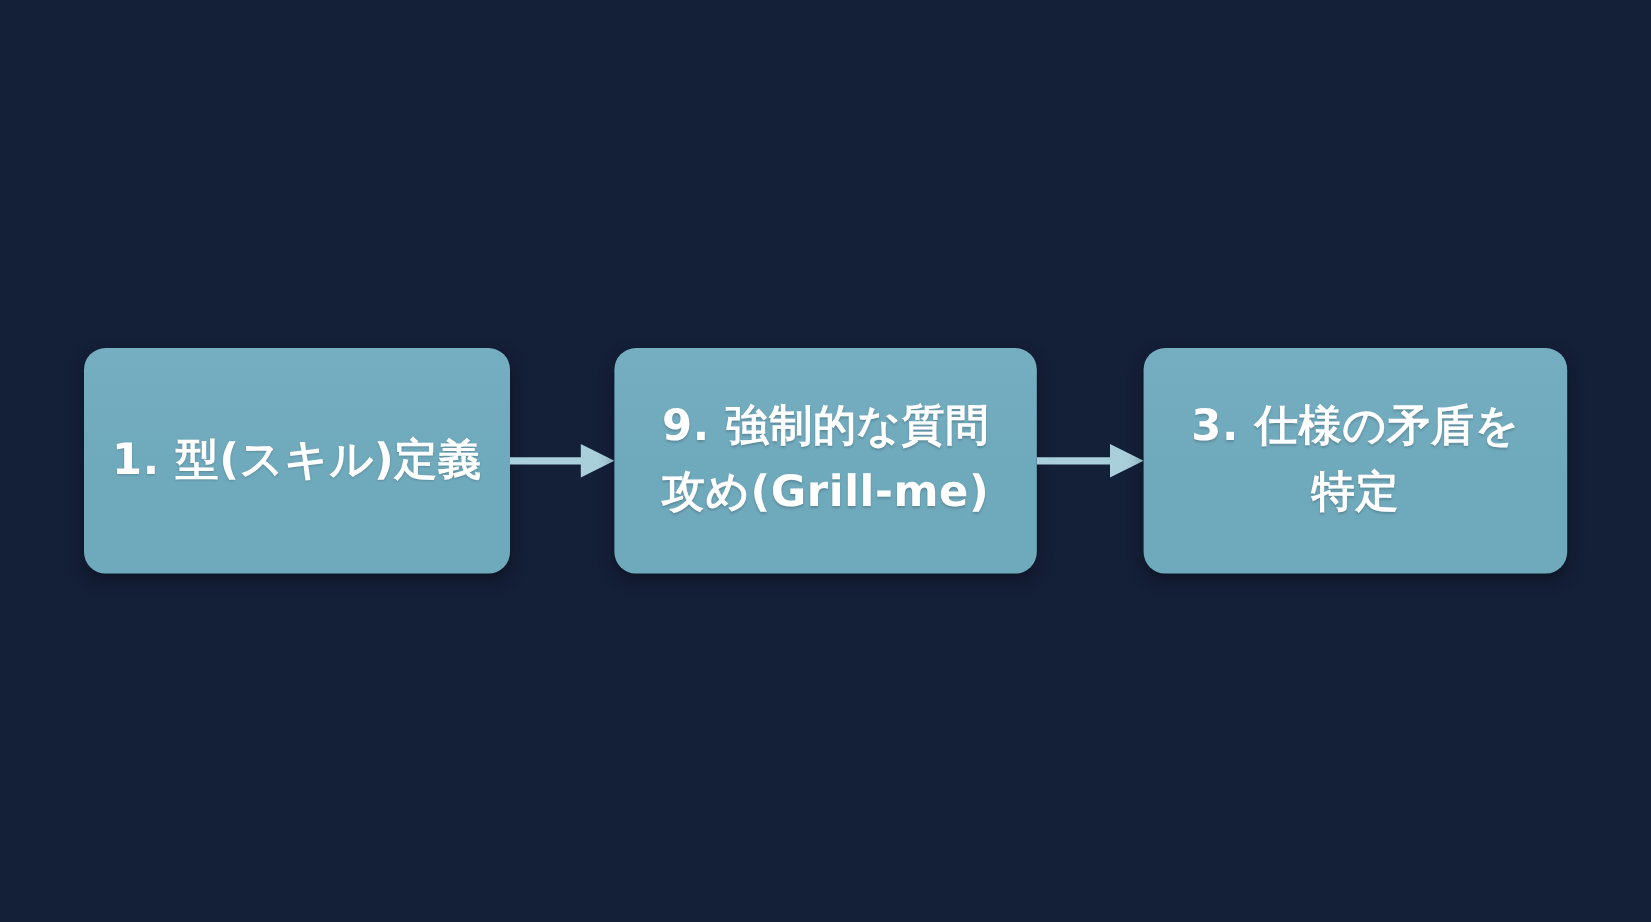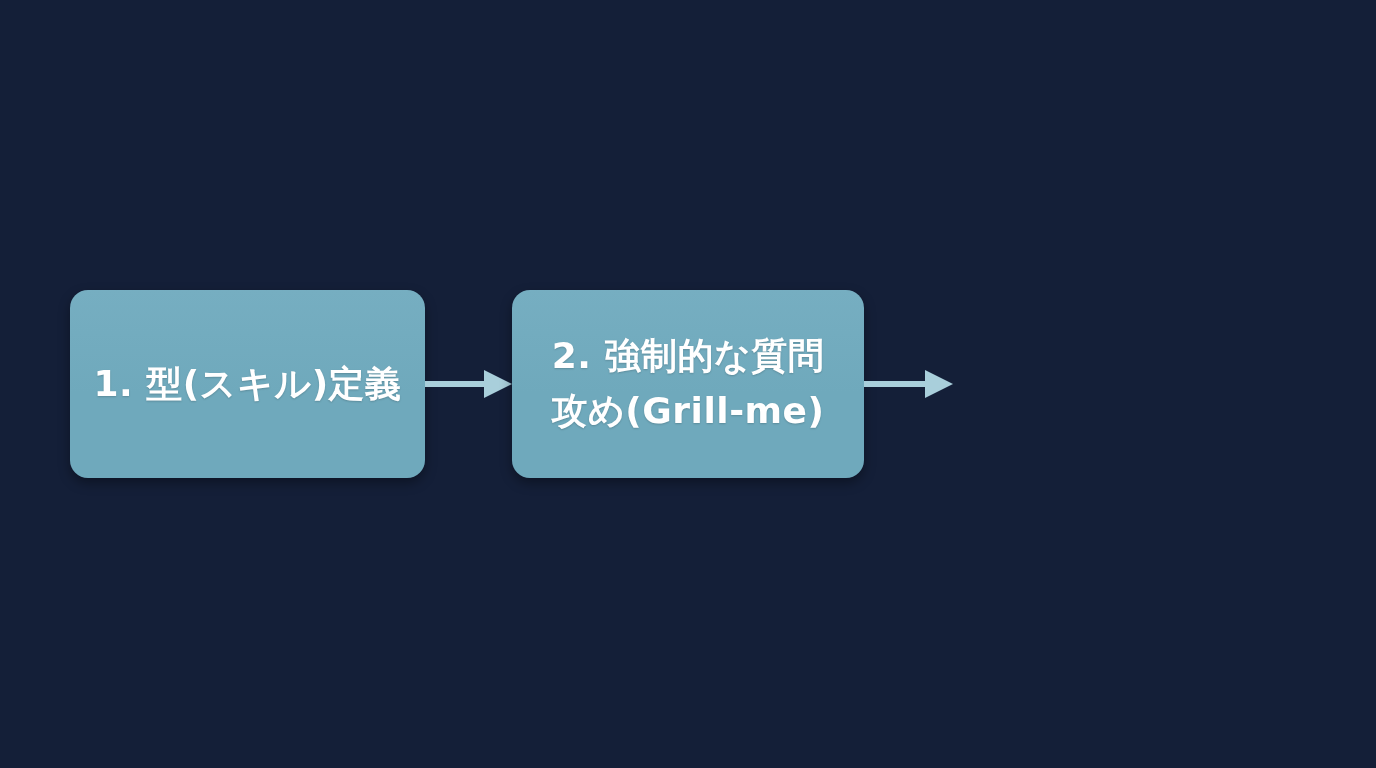--- a/index.html
+++ b/index.html
@@ -69,23 +69,27 @@
   <div class="flow-box" id="flow-step-1">
     <span class="label">1. 型(スキル)定義</span>
   </div>
 
   <svg class="flow-arrow" id="arrow-1" viewBox="0 0 87 44" preserveAspectRatio="none" aria-hidden="true">
     <line x1="0" y1="22" x2="63" y2="22" stroke="currentColor" stroke-width="6"></line>
     <polygon points="59,8 87,22 59,36" fill="currentColor"></polygon>
   </svg>
 
   <div class="flow-box" id="flow-step-2">
-    <span class="label">2. 強制的な質問
+    <span class="label">9. 強制的な質問
 攻め(Grill-me)</span>
   </div>
 
   <svg class="flow-arrow" id="arrow-2" viewBox="0 0 89 44" preserveAspectRatio="none" aria-hidden="true">
     <line x1="0" y1="22" x2="65" y2="22" stroke="currentColor" stroke-width="6"></line>
     <polygon points="61,8 89,22 61,36" fill="currentColor"></polygon>
   </svg>
 
+  <div class="flow-box" id="flow-step-3">
+    <span class="label">3. 仕様の矛盾を
+特定</span>
+  </div>
 
 </div>
 
 </body></html>

